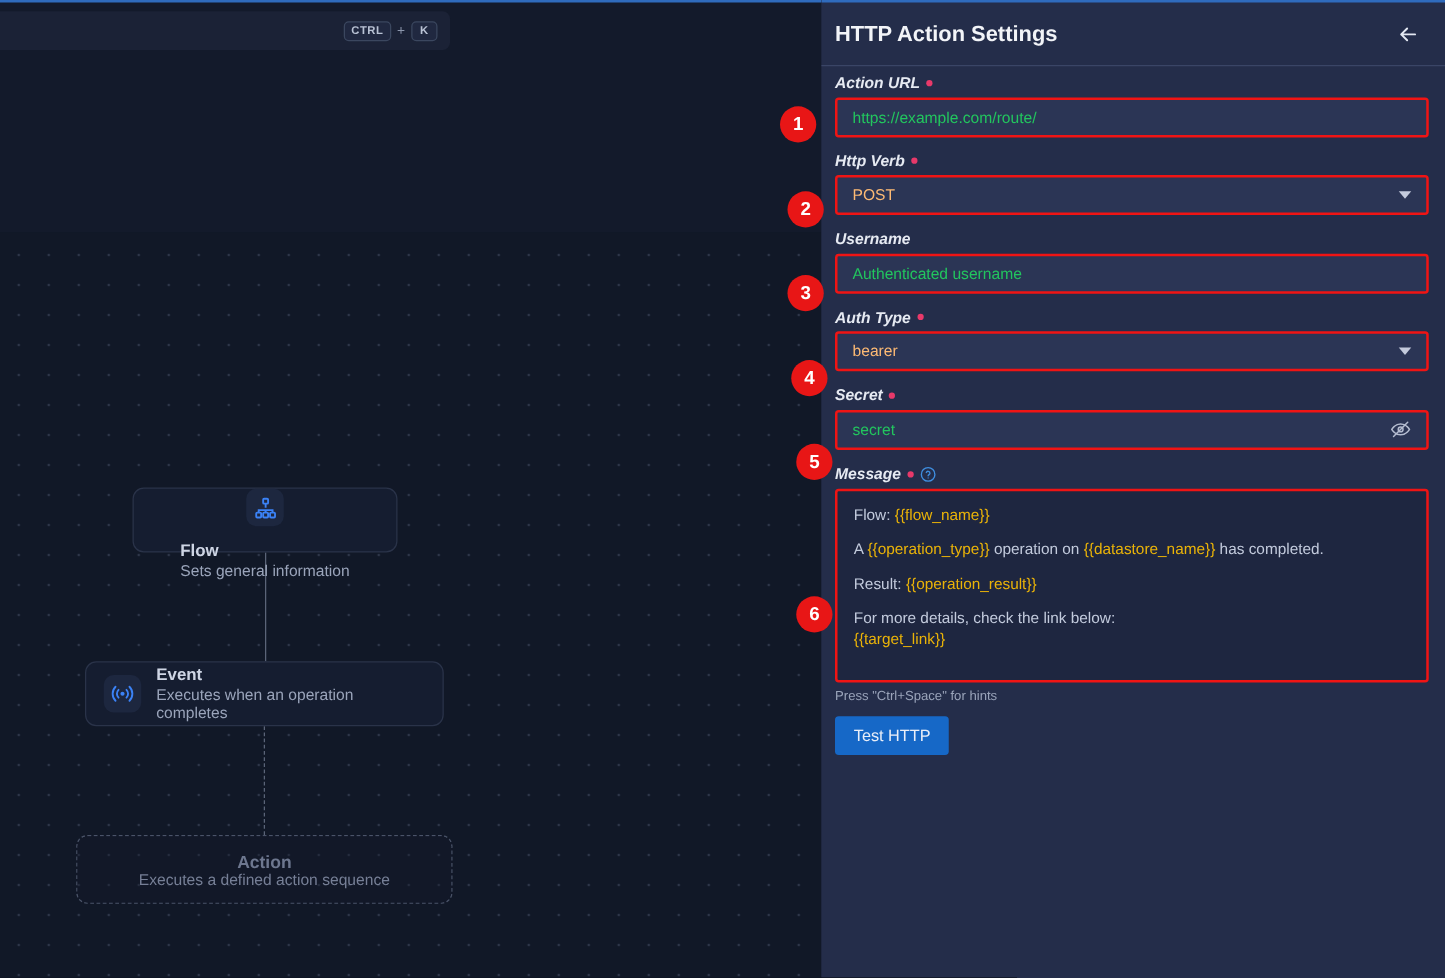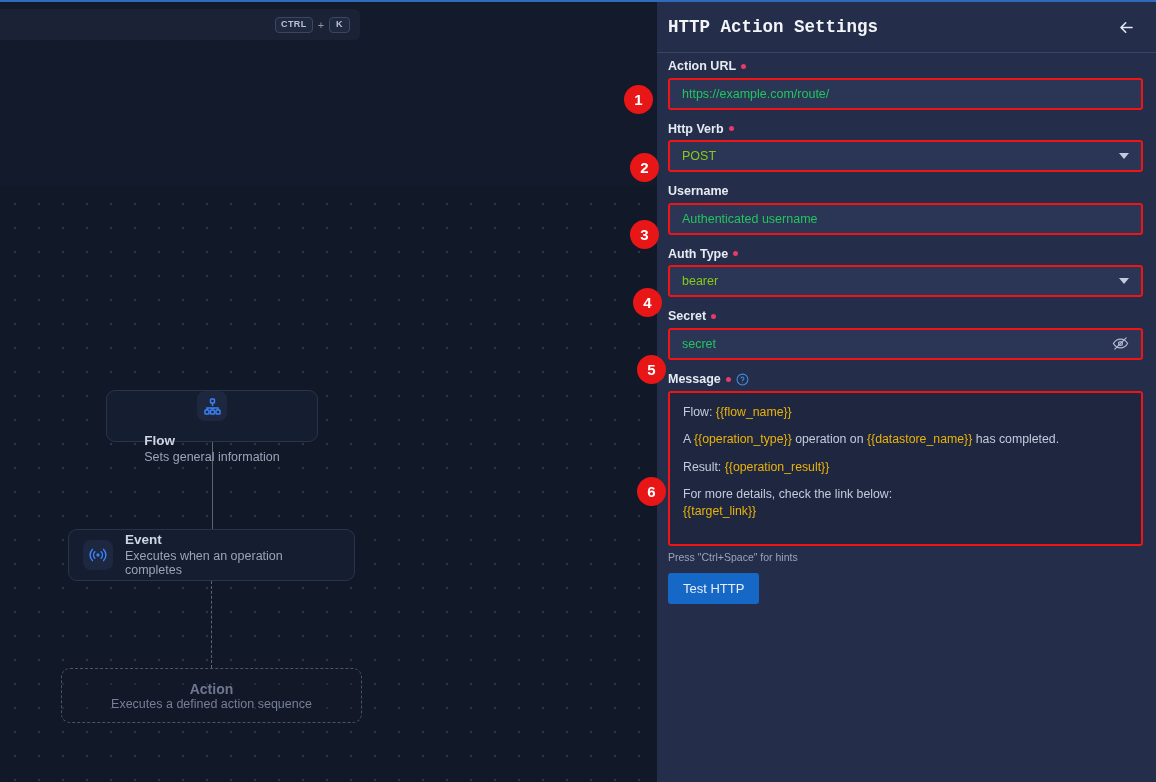--- a/index.html
+++ b/index.html
@@ -154,21 +154,20 @@
     background: #2f6bbd;
   }
   #panel-header {
     position: absolute;
     left: 0; top: 2px;
     width: 499px; height: 50px;
     display: flex;
     align-items: center;
     justify-content: space-between;
     padding: 0 17px 0 11px;
-    font-family: Liberation Mono, monospace;
   }
   #panel-title {
     color: #f2f4f8;
     font-size: 17.5px;
     font-weight: 700;
   }
   #back-btn {
     width: 26px; height: 26px;
     display: flex; align-items: center; justify-content: center;
     cursor: pointer;
@@ -189,20 +188,21 @@
   .field { margin-bottom: 0; }
   .field-label {
     color: #e6eaf2;
     font-size: 12.5px;
     font-weight: 700;
     margin-bottom: 5px;
     display: flex;
     align-items: center;
     gap: 5px;
     line-height: 1;
+    font-style: italic;
   }
   .req-dot {
     width: 5px; height: 5px;
     border-radius: 50%;
     background: #e8396a;
     display: inline-block;
   }
   .help-icon { display: inline-flex; }
 
   .ctl {
@@ -210,21 +210,21 @@
     height: 32px;
     background: #2b3555;
     border: 2px solid #f01414;
     border-radius: 3px;
     display: flex;
     align-items: center;
     padding: 0 12px;
     margin-bottom: 13px;
   }
   .ctl .val {
-    color: #84cc16;
+    color: #fdba74;
     font-size: 12.5px;
     flex: 1;
     white-space: nowrap;
     overflow: hidden;
   }
   .ctl .val.placeholder { color: #22c55e; }
   .caret {
     width: 0; height: 0;
     border-left: 5px solid transparent;
     border-right: 5px solid transparent;

